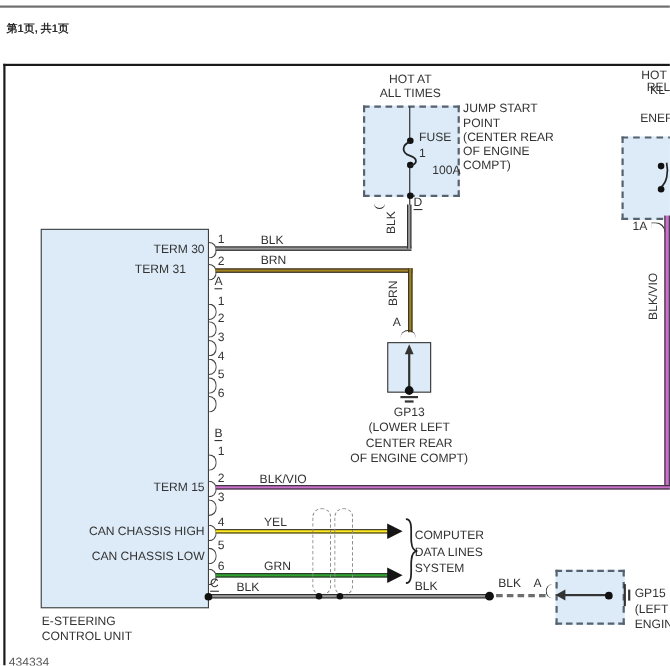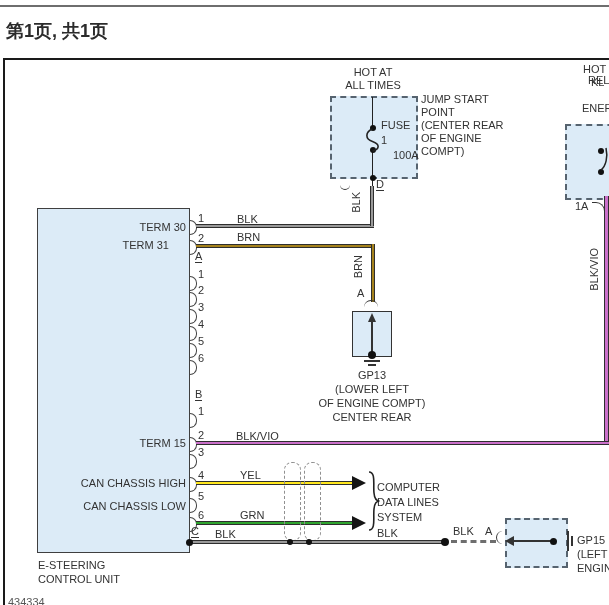--- a/index.html
+++ b/index.html
@@ -38,21 +38,21 @@
   .arr-u{position:absolute;width:0;height:0;border-bottom:9px solid #333;
          border-left:4.5px solid transparent;border-right:4.5px solid transparent;}
   .arc-up{position:absolute;width:10px;height:7px;border-bottom:1.5px solid #333;
           border-radius:0 0 10px 10px;}
   .arc-down{position:absolute;width:14px;height:7px;border-top:1.5px solid #333;
           border-radius:10px 10px 0 0;}
   .arc-left{position:absolute;width:7px;height:13px;border-left:1.5px solid #333;
           border-radius:8px 0 0 8px;}
   .arc-corner{position:absolute;width:12px;height:8px;border-top:1.5px solid #333;
           border-right:1.5px solid #333;border-radius:0 12px 0 0;}
-  .hdr{position:absolute;font-size:18px;font-weight:700;color:#2b2b2b;white-space:nowrap;}
+  .hdr{position:absolute;font-size:10px;font-weight:700;color:#2b2b2b;white-space:nowrap;}
   .frame{position:absolute;background:#1a1a1a;}
   svg.overlay{position:absolute;left:0;top:0;pointer-events:none;}
 </style>
 </head>
 <body>
 
 <div class="abs" style="left:0;top:5px;width:609px;height:2px;background:#6e6e6e;"></div>
 <div class="hdr" style="left:6px;top:19px;">第1页, 共1页</div>
 <div class="frame" style="left:3px;top:58px;width:606px;height:2px;"></div>
 <div class="frame" style="left:3px;top:58px;width:2px;height:547px;"></div>
@@ -178,22 +178,22 @@
 <div class="arc-down" style="left:364px;top:300px;"></div>
 <div class="solid-box boxfill" style="left:352px;top:311px;width:38px;height:44px;"></div>
 <div class="abs" style="left:371px;top:321px;width:1.8px;height:34px;background:#333;"></div>
 <div class="arr-u" style="left:367.5px;top:313px;"></div>
 <div class="dot" style="left:368px;top:351px;width:8px;height:8px;"></div>
 <div class="abs" style="left:364px;top:360px;width:16px;height:2px;background:#333;"></div>
 <div class="abs" style="left:368px;top:364px;width:8px;height:1.5px;background:#333;"></div>
 <div class="t tc" style="left:297px;top:368px;width:150px;line-height:14px;">
   <div>GP13</div>
   <div>(LOWER LEFT</div>
+  <div>CENTER REAR</div>
   <div>OF ENGINE COMPT)</div>
-  <div>CENTER REAR</div>
 </div>
 
 <div class="dashed-box boxfill" style="left:505px;top:518px;width:59px;height:46px;"></div>
 <div class="abs" style="left:512px;top:540px;width:42px;height:2px;background:#333;"></div>
 <div class="arr-l" style="left:505px;top:536px;"></div>
 <div class="dot" style="left:550px;top:537.5px;width:7px;height:7px;"></div>
 <div class="abs" style="left:567px;top:531px;width:2px;height:20px;background:#333;"></div>
 <div class="abs" style="left:571px;top:536px;width:1.5px;height:10px;background:#333;"></div>
 <div class="t" style="left:577px;top:534px;">GP15</div>
 <div class="t" style="left:577px;top:548px;">(LEFT</div>

